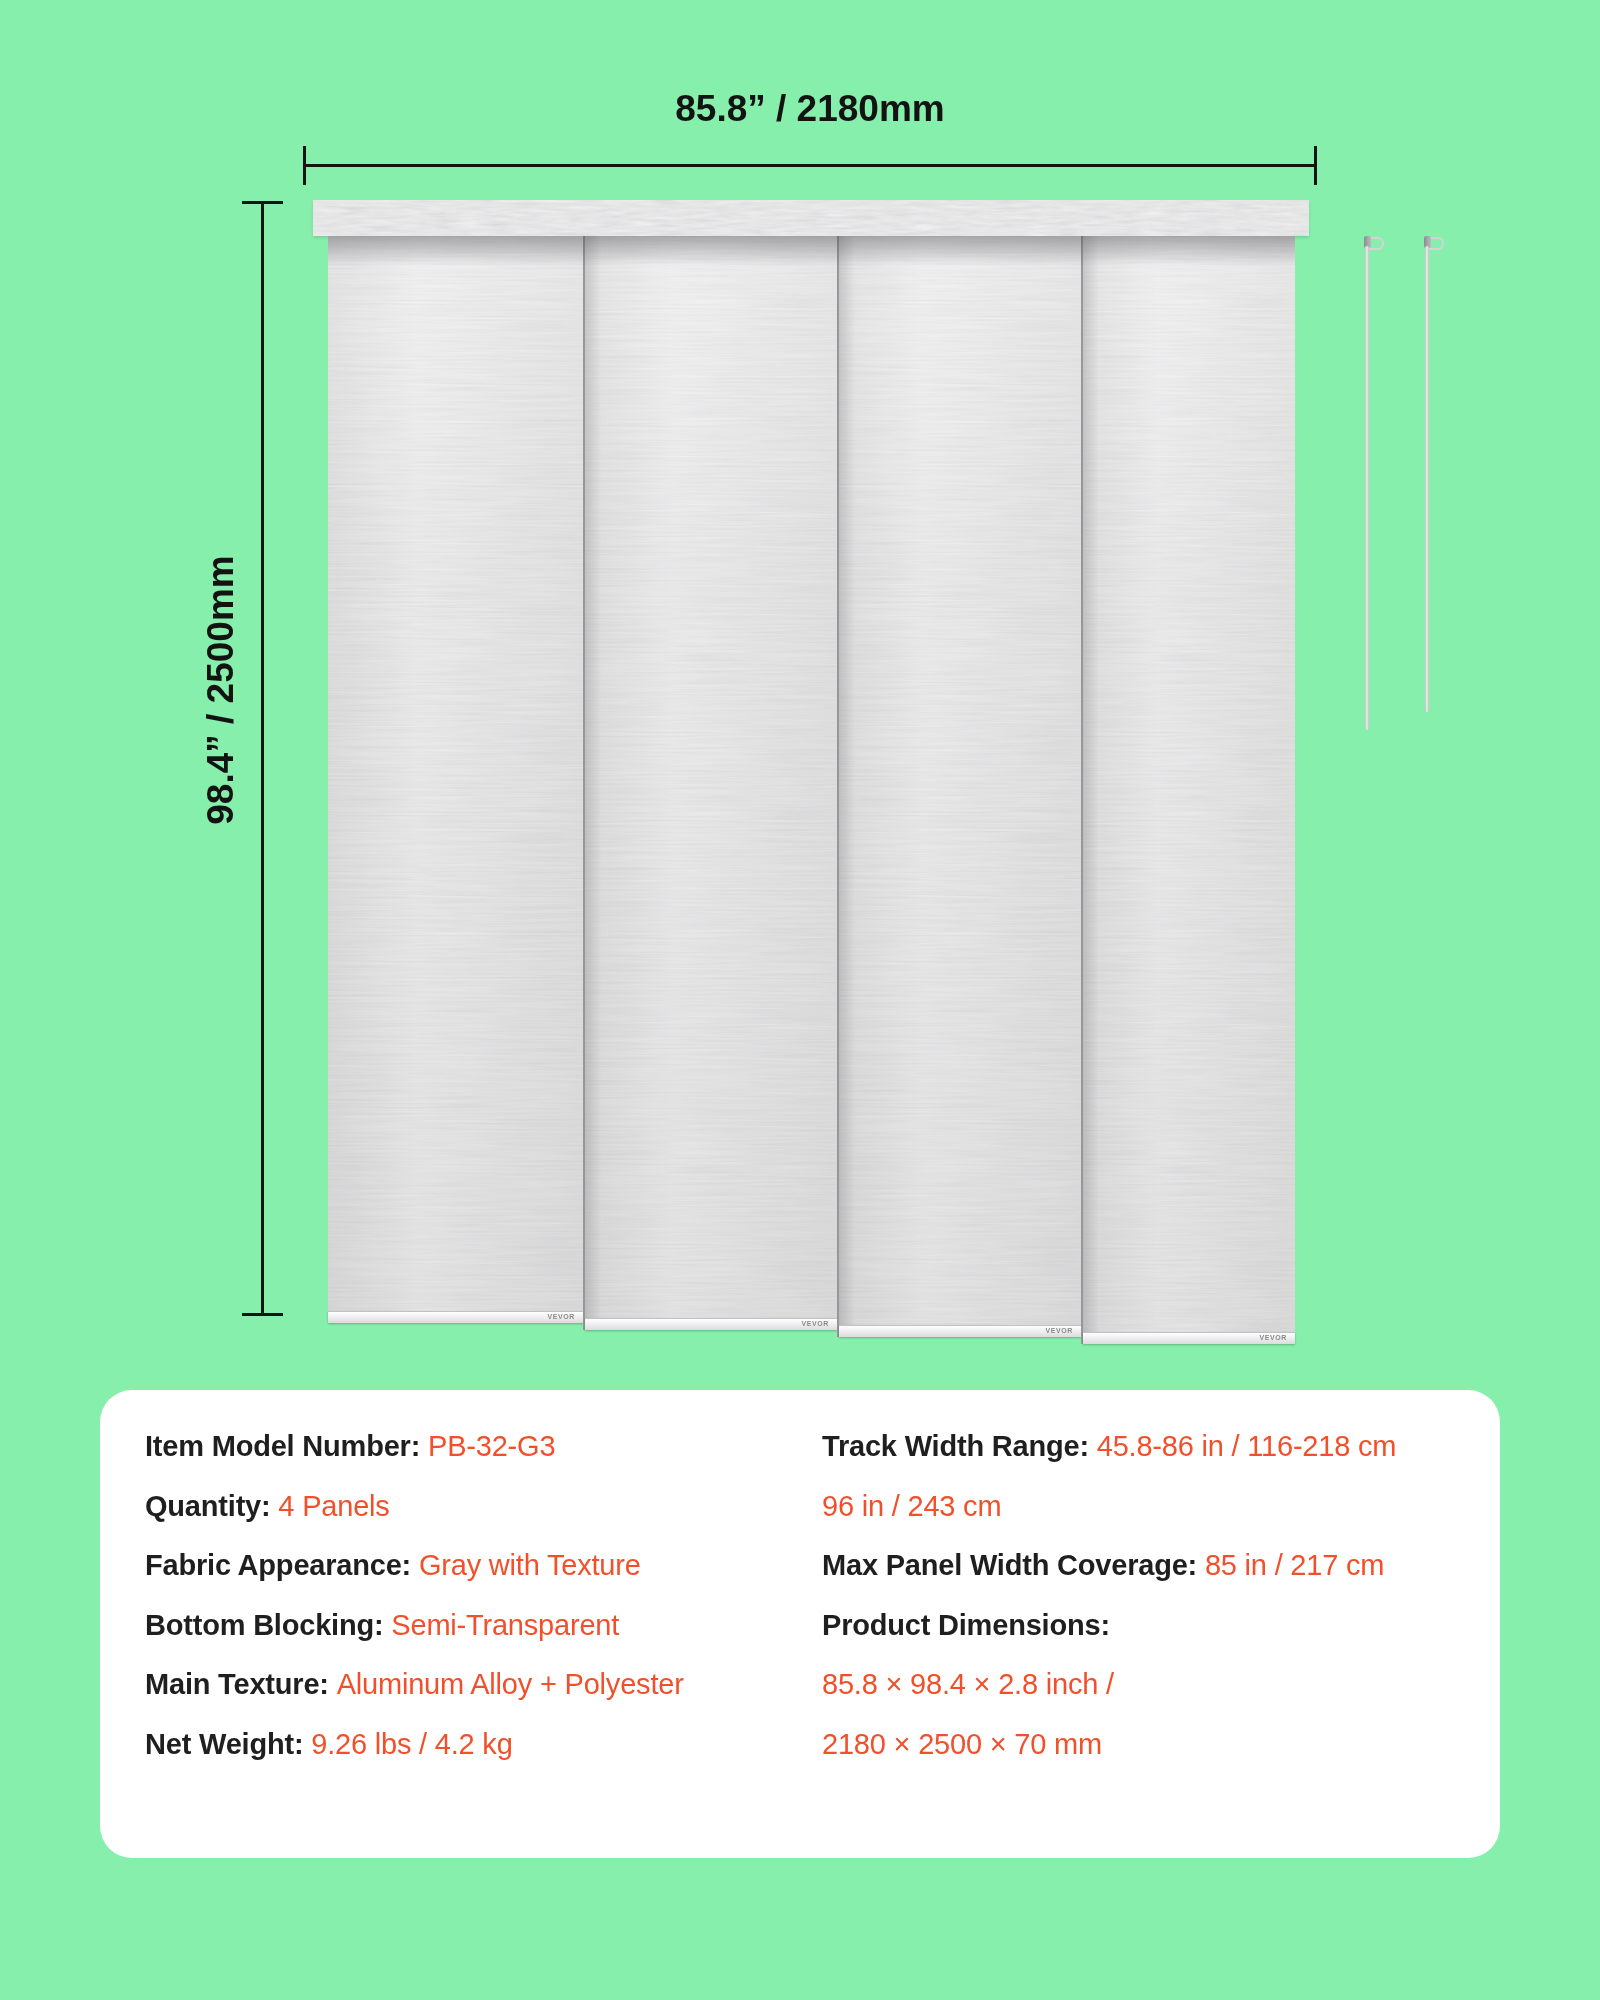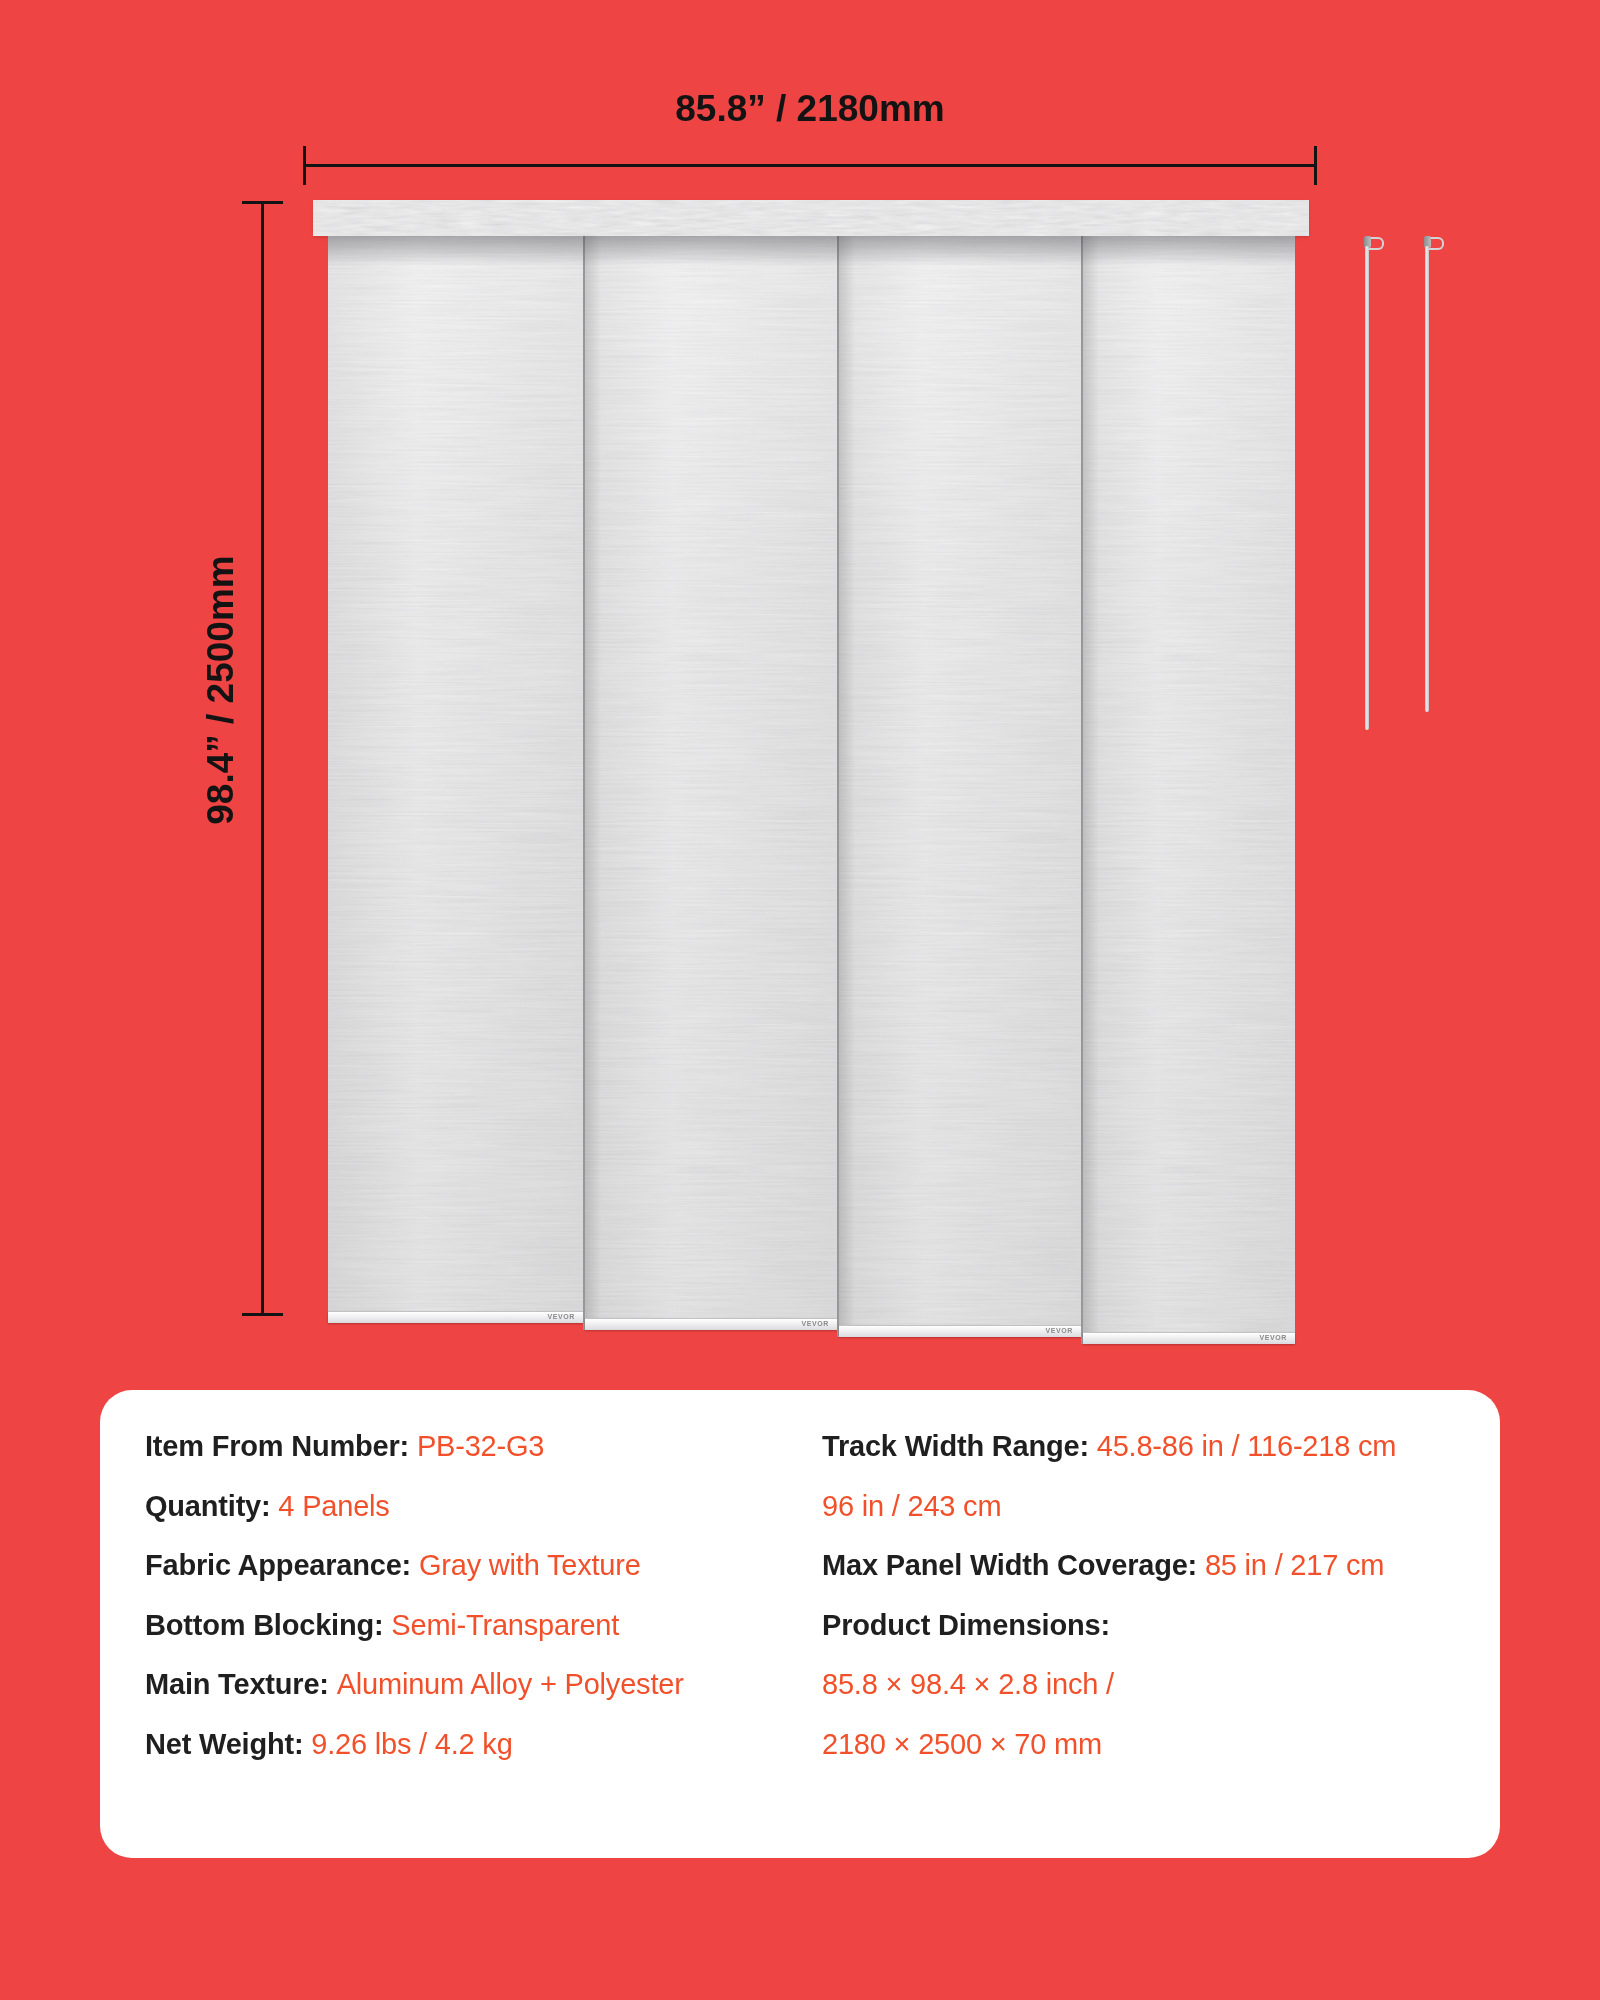--- a/index.html
+++ b/index.html
@@ -1,16 +1,16 @@
 <!DOCTYPE html>
 <html><head>
 <meta charset="utf-8">
 <style>
   html,body{margin:0;padding:0;background:#f2f2f3;}
-  .page{position:relative;width:1600px;height:2000px;background:#ef4444;overflow:hidden;
+  .page{position:relative;width:1600px;height:2000px;background:#86efac;overflow:hidden;
         font-family:"Liberation Sans","DejaVu Sans",sans-serif;}
 
   
   .hdim-label{position:absolute;left:510px;top:88px;width:600px;text-align:center;
               font-size:37px;font-weight:700;color:#131313;}
   .hdim-line{position:absolute;left:303px;top:164px;width:1014px;height:3px;background:#141414;}
   .hdim-line .tick{position:absolute;top:-18px;width:3px;height:39px;background:#141414;}
   .hdim-line .tick.t-left{left:0;}
   .hdim-line .tick.t-right{right:0;}
 
@@ -172,21 +172,21 @@
     <div class="rod"></div>
   </div>
   <div class="wand w2">
     <div class="hook"></div>
     <div class="cap"></div>
     <div class="rod"></div>
   </div>
 
   <div class="spec-card">
     <div class="spec-col left">
-      <div class="row"><span class="lbl">Item From Number: </span><span class="val">PB-32-G3</span></div>
+      <div class="row"><span class="lbl">Item Model Number: </span><span class="val">PB-32-G3</span></div>
       <div class="row"><span class="lbl">Quantity: </span><span class="val">4 Panels</span></div>
       <div class="row"><span class="lbl">Fabric Appearance: </span><span class="val">Gray with Texture</span></div>
       <div class="row"><span class="lbl">Bottom Blocking: </span><span class="val">Semi-Transparent</span></div>
       <div class="row"><span class="lbl">Main Texture: </span><span class="val">Aluminum Alloy + Polyester</span></div>
       <div class="row"><span class="lbl">Net Weight: </span><span class="val">9.26 lbs / 4.2 kg</span></div>
     </div>
     <div class="spec-col right">
       <div class="row"><span class="lbl">Track Width Range: </span><span class="val">45.8-86 in / 116-218 cm</span></div>
       <div class="row"><span class="lbl"></span><span class="val">96 in / 243 cm</span></div>
       <div class="row"><span class="lbl">Max Panel Width Coverage: </span><span class="val">85 in / 217 cm</span></div>

